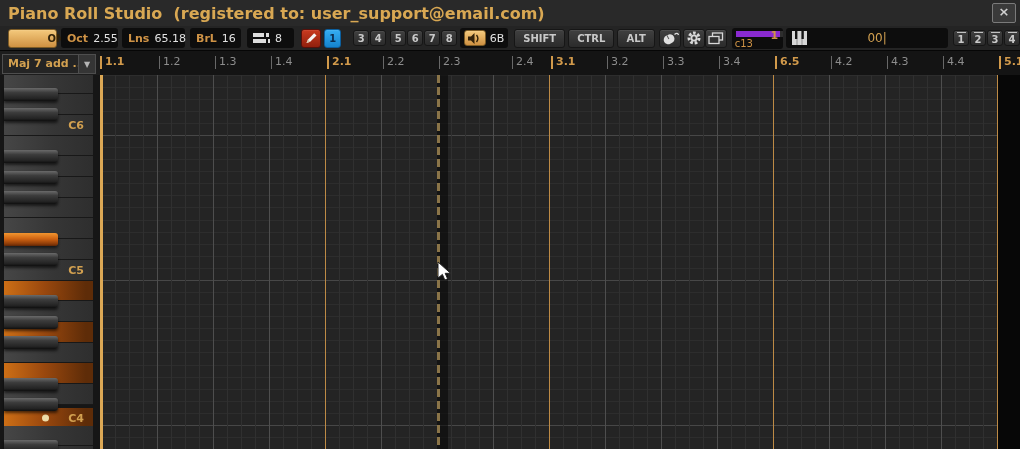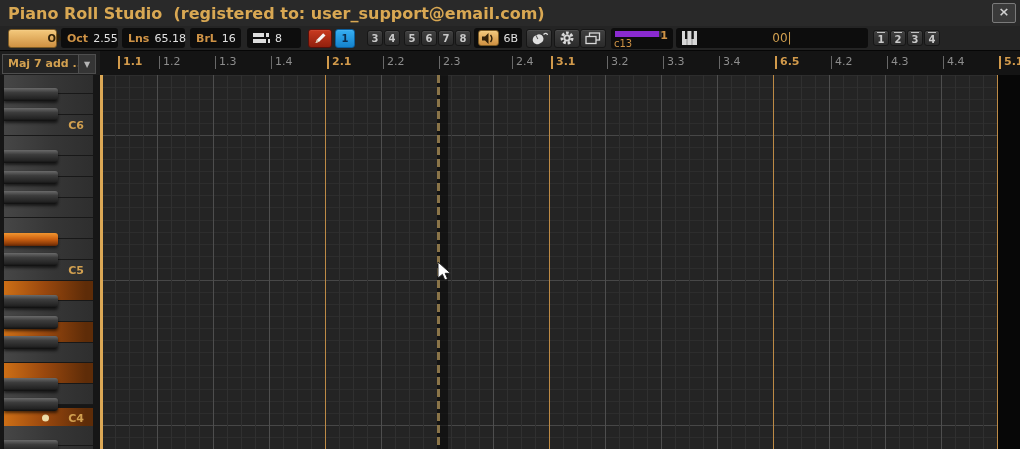--- a/index.html
+++ b/index.html
@@ -149,20 +149,25 @@
         <span>
           <svg width="15" height="13">
               <path d="M1 4.5 h3 l3.5 -3.5 v11 L4 8.5 H1 Z" fill="#33220a"></path>
               <path d="M9.5 3 q2.8 3.5 0 7" stroke="#33220a" stroke-width="1.4" fill="none"></path>
             </svg>
         </span>
       </div>
       <span class="tb-value">6B</span>
     </div>
 
+    <div style="margin-left:6px;display:flex;align-items:center;gap:3px;" id="modbtns">
+        <div class="btn mod">SHIFT</div>
+        <div class="btn mod">CTRL</div>
+        <div class="btn mod">ALT</div>
+      </div>
 
     <div class="btn icon-btn" style="margin-left:4px;">
       <span>
         <svg width="20" height="15">
             <path d="M14.5 3.5 q3 -2.5 4 0.5" stroke="#dedede" fill="none" stroke-width="1.3"></path>
             <g transform="rotate(-28 10 9)">
               <rect x="4" y="3.5" width="11" height="9" rx="4.5" fill="#dedede"></rect>
               <line x1="9.5" y1="3.5" x2="9.5" y2="7.5" stroke="#555" stroke-width="1"></line>
             </g>
           </svg>
@@ -222,21 +227,21 @@
       </div>
   </div>
 
   <div class="corner">
     <div class="dropdown">
       <span class="val">Maj 7 add ..</span>
       <span class="arrow">▼</span>
     </div>
   </div>
   <div class="ruler" id="ruler">
-      <span class="rlabel major" style="left: 18px;">1.1</span>
+      <span class="rlabel major" style="left: 0;">1.1</span>
       <span class="rlabel" style="left: 59px;">1.2</span>
       <span class="rlabel" style="left: 115px;">1.3</span>
       <span class="rlabel" style="left: 171px;">1.4</span>
       <span class="rlabel major" style="left: 227px;">2.1</span>
       <span class="rlabel" style="left: 283px;">2.2</span>
       <span class="rlabel" style="left: 339px;">2.3</span>
       <span class="rlabel" style="left: 412px;">2.4</span>
       <span class="rlabel major" style="left: 451px;">3.1</span>
       <span class="rlabel" style="left: 507px;">3.2</span>
       <span class="rlabel" style="left: 563px;">3.3</span>

